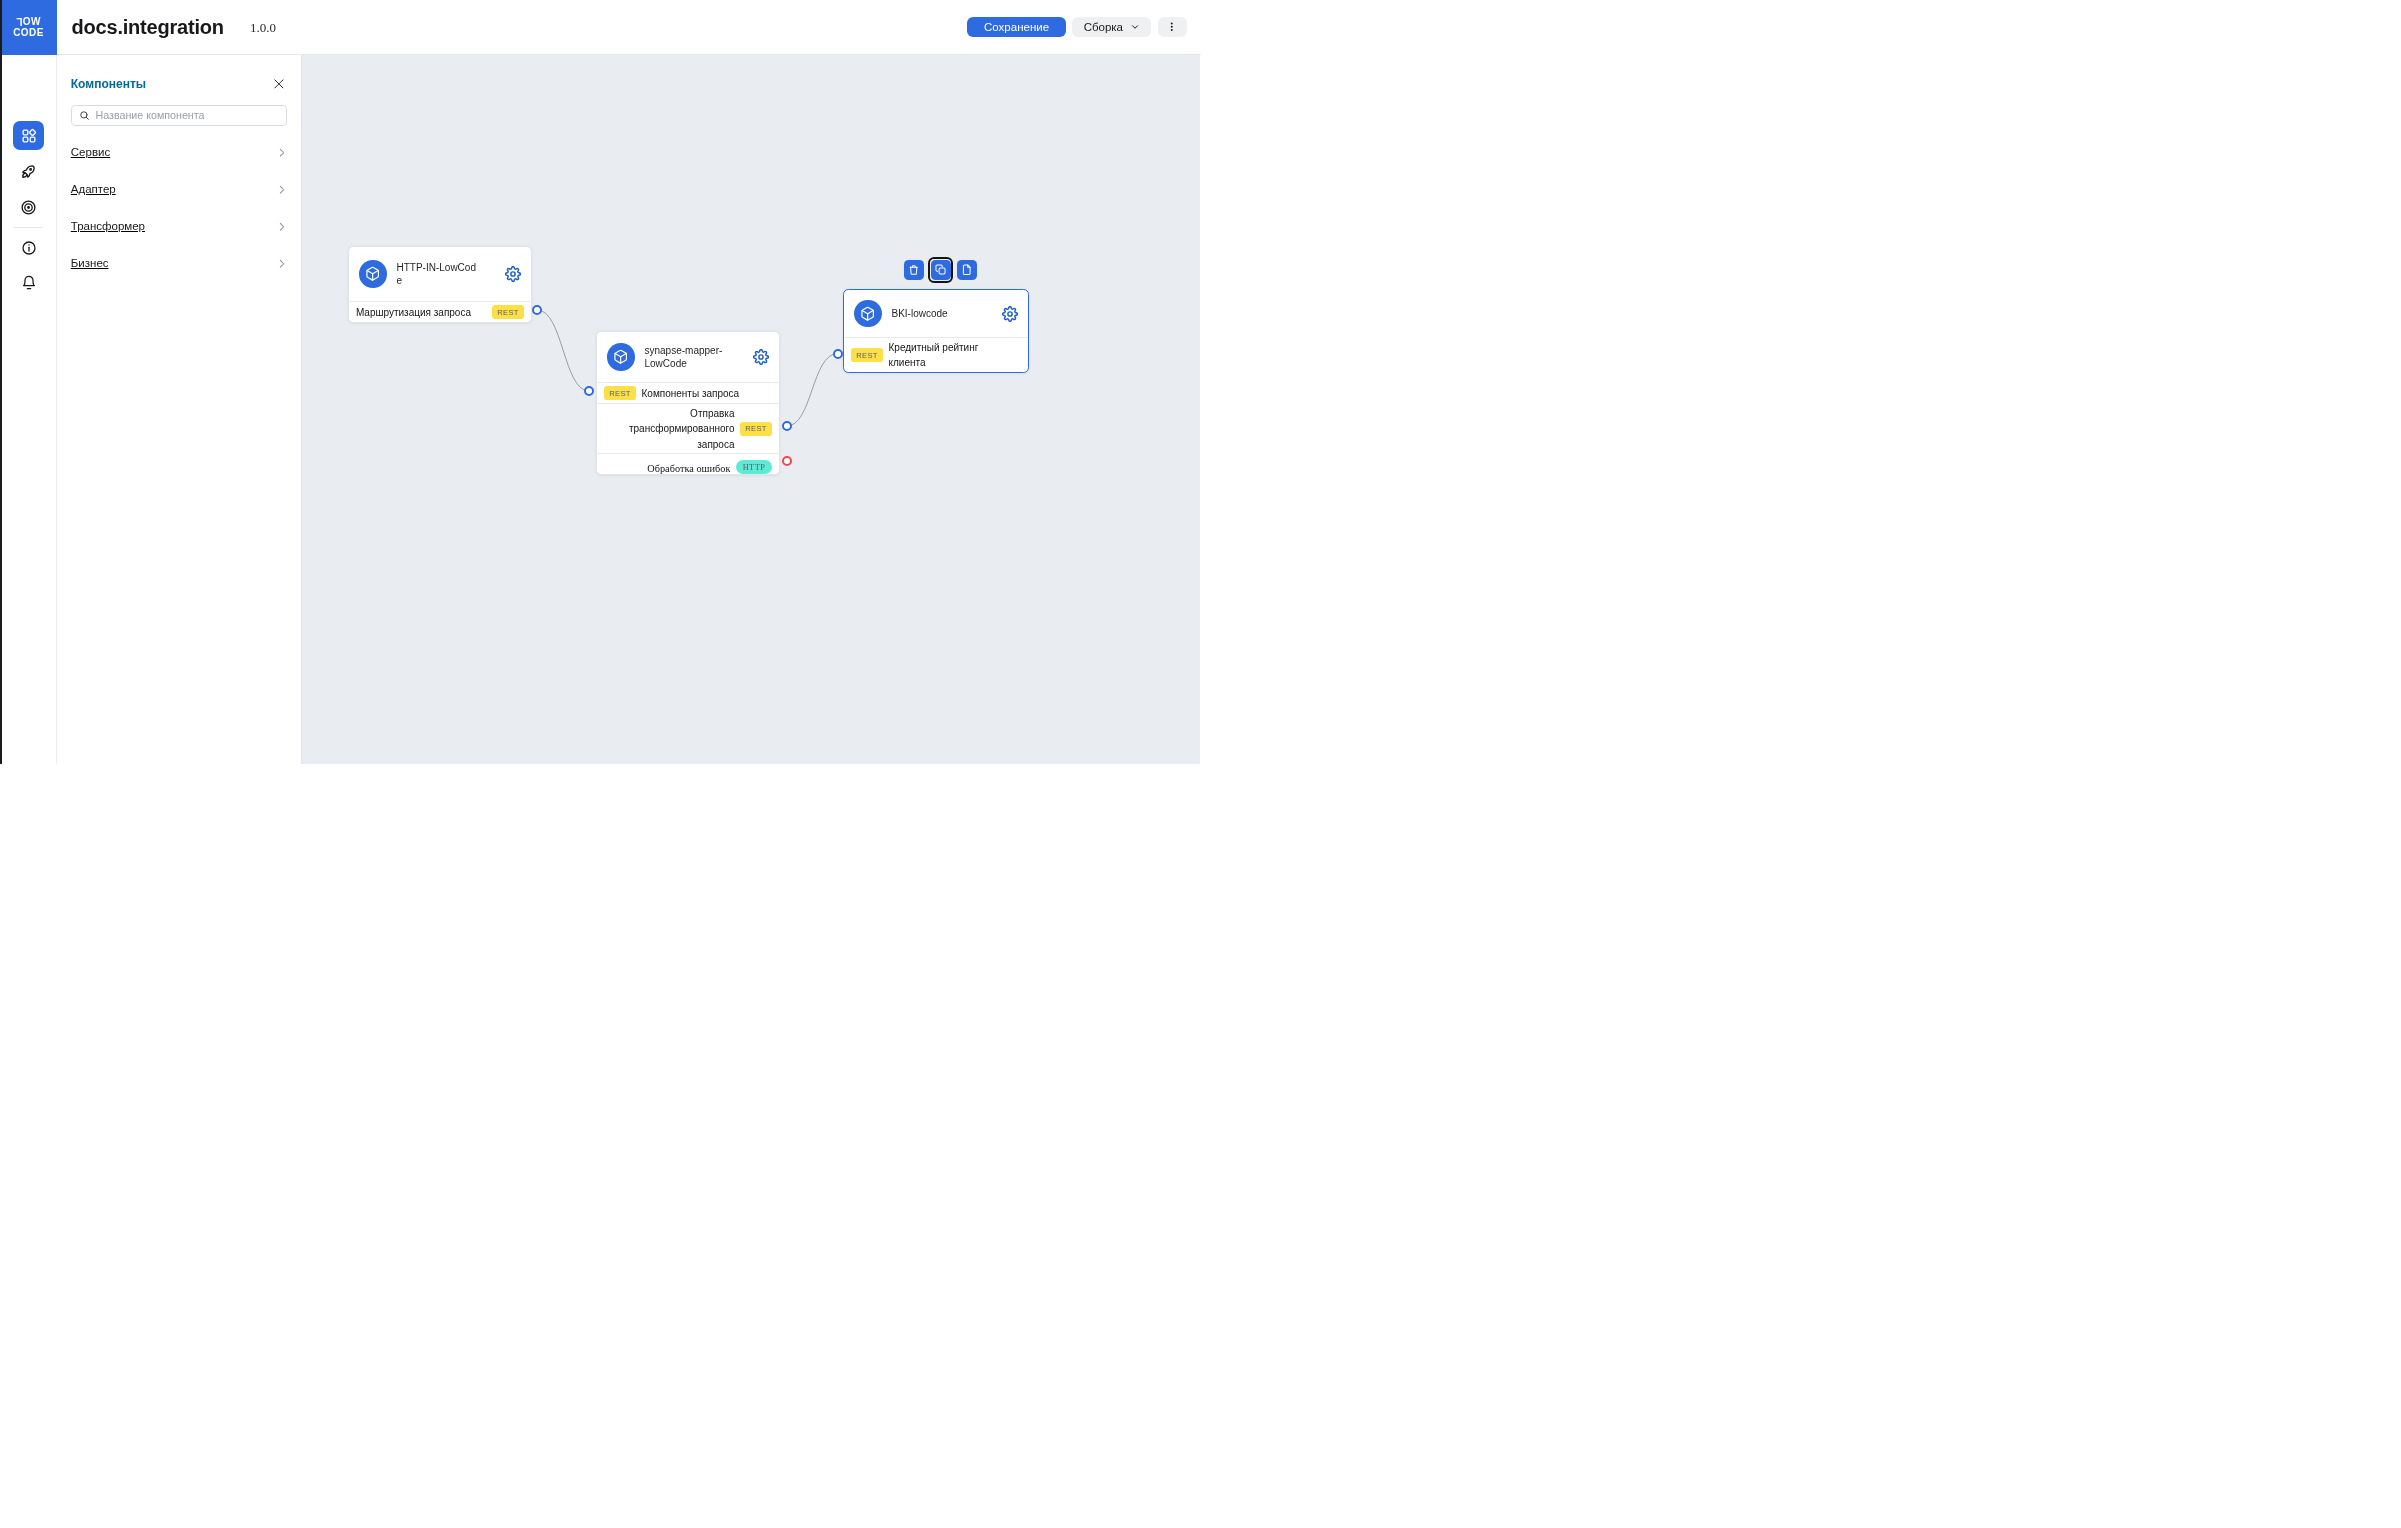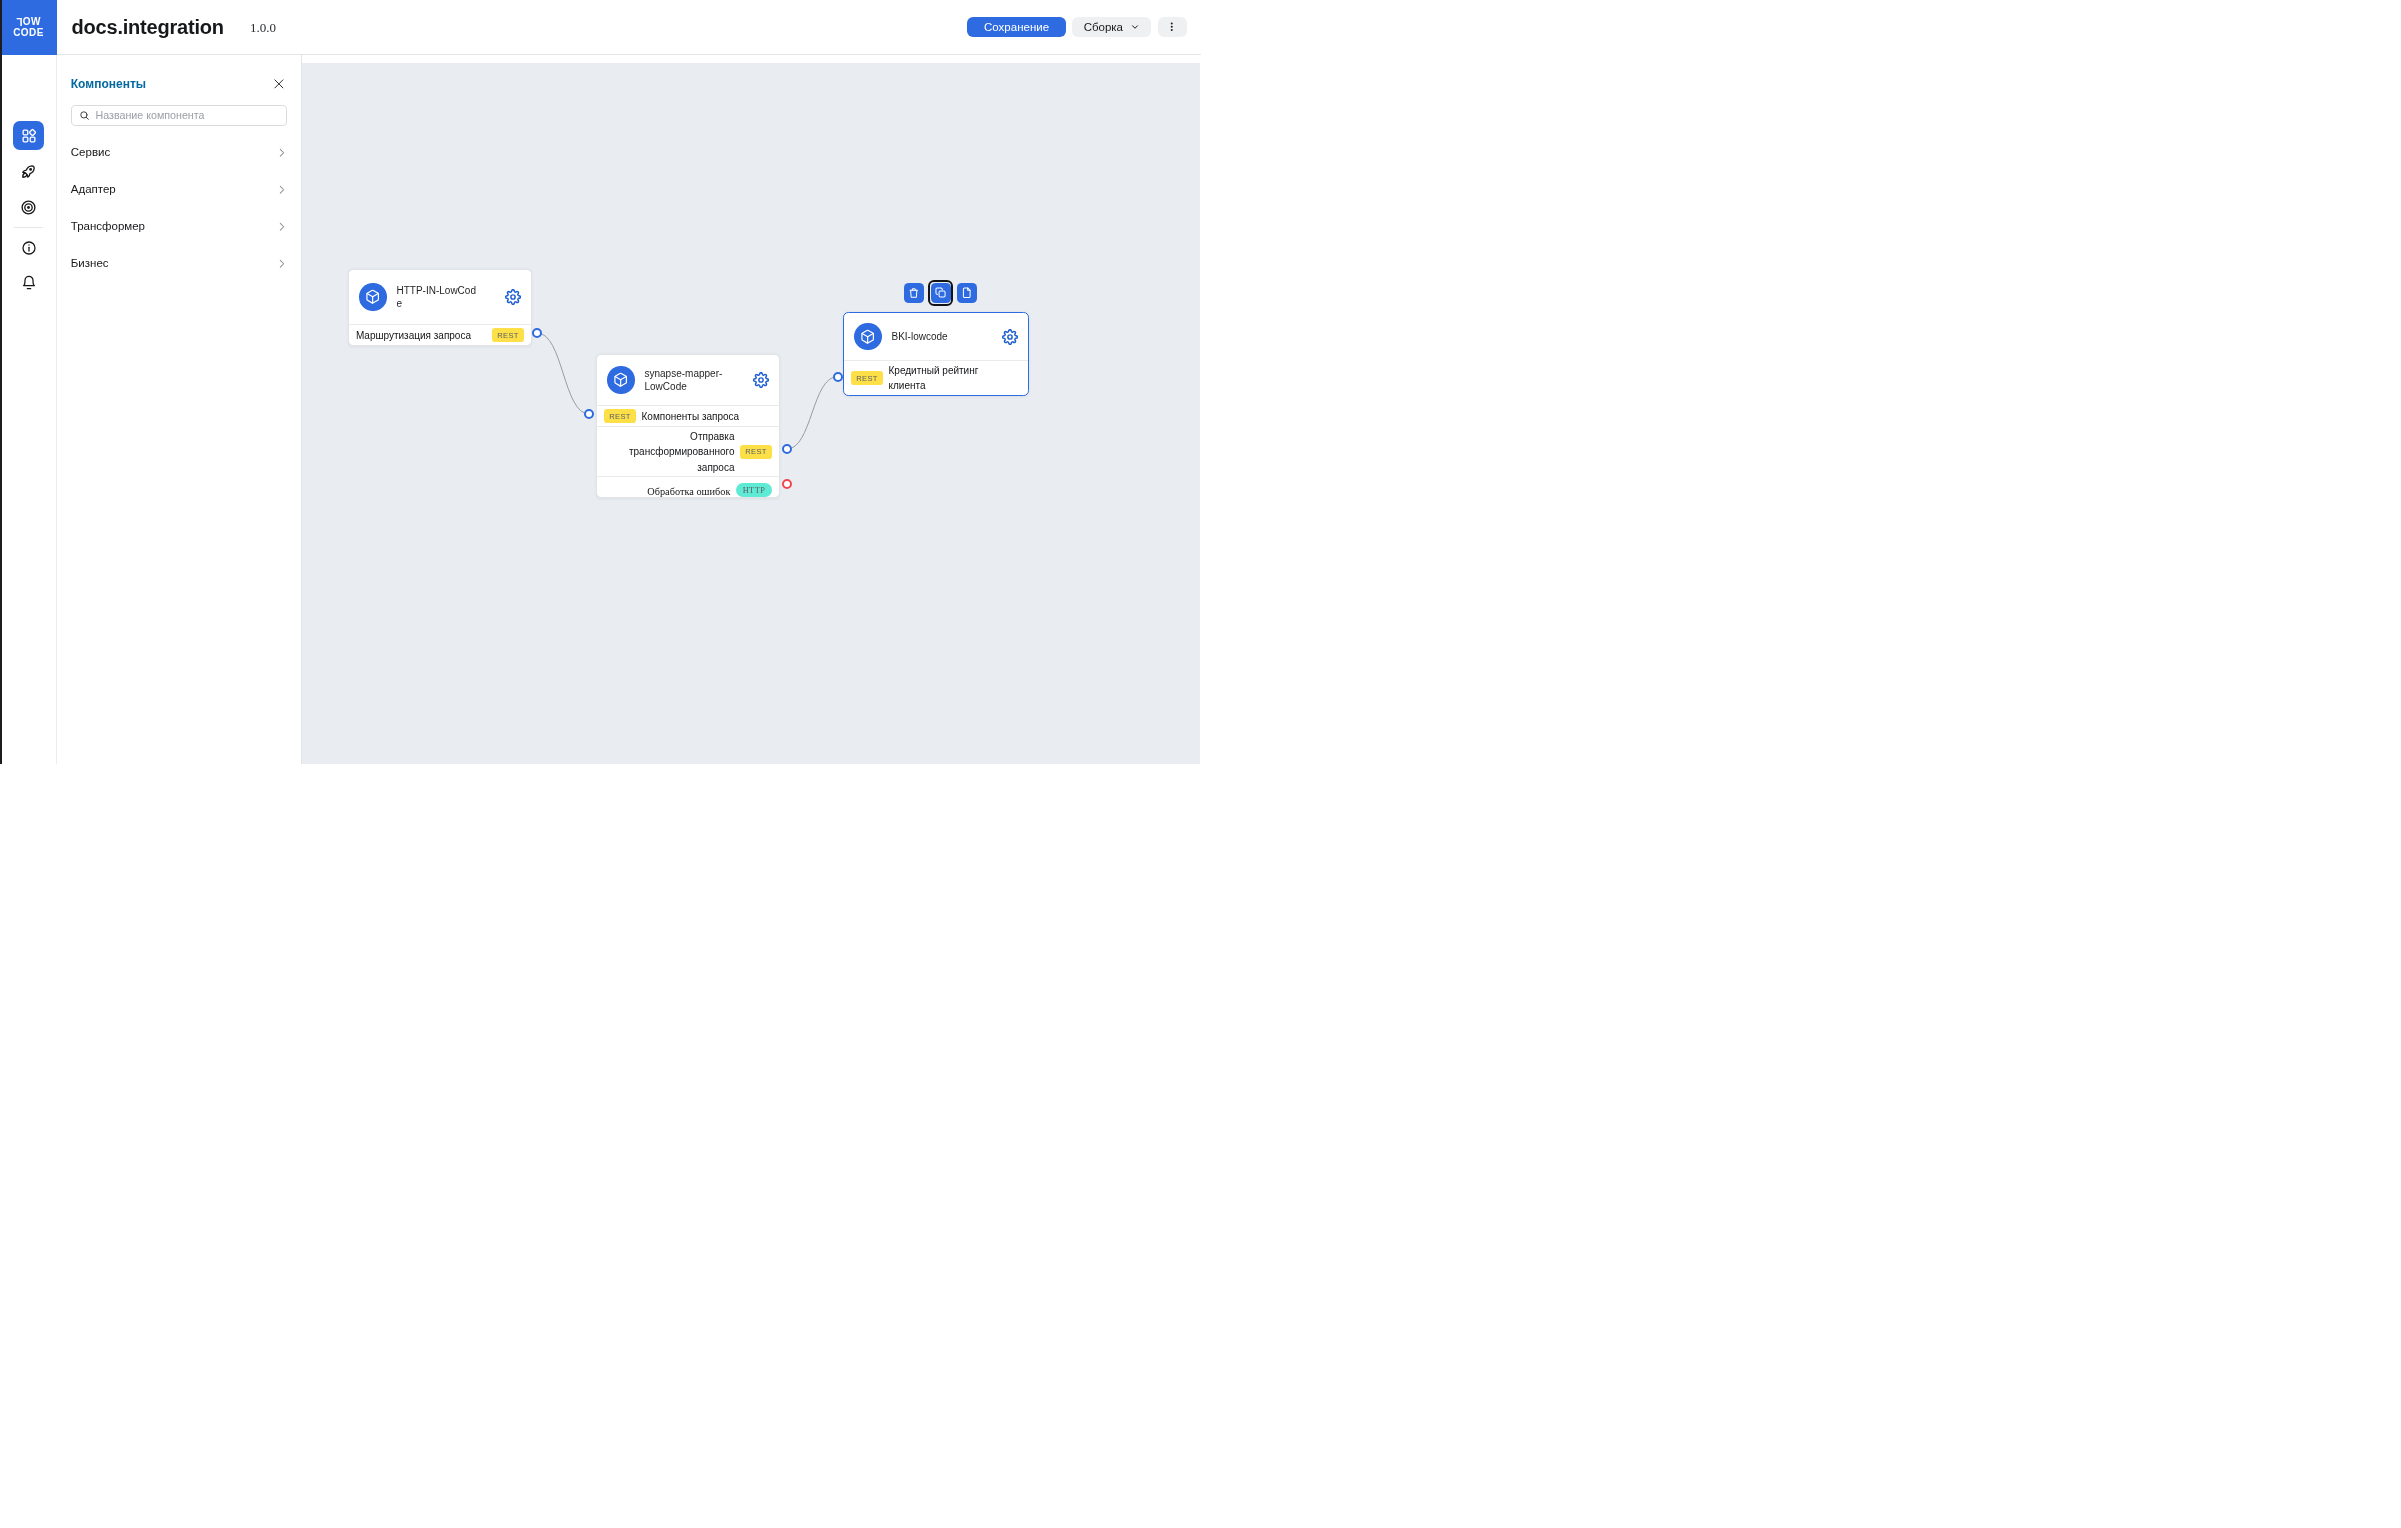--- a/index.html
+++ b/index.html
@@ -28,25 +28,25 @@
 
   
   .panel { position:absolute; left:57px; top:55px; width:245px; height:709px; background:#fff; border-right:0.8px solid #e2e5e8; z-index:14; padding:0 13.8px; }
   .panel-head { display:flex; align-items:center; justify-content:space-between; margin-top:20px; }
   .panel-title { font-size:12px; font-weight:700; color:#0369a1; }
   .panel-close { width:17px; height:17px; background:none; border:none; cursor:pointer; display:flex; align-items:center; justify-content:center; }
   .search-box { margin-top:13px; height:20.6px; border:0.8px solid #d8dbde; border-radius:4.6px; display:flex; align-items:center; padding:0 6.9px; gap:6.1px; background:#fff; }
   .search-box input { border:none; outline:none; flex:1; font-size:10.7px; font-family:inherit; color:#333; background:transparent; }
   .search-box input::placeholder { color:#9aa0a6; }
   .cat-list { margin-top:8.4px; }
-  .cat-item { height:37px; display:flex; align-items:center; justify-content:space-between; cursor:pointer; }
+  .cat-item { height:37px; display:flex; align-items:center; justify-content:space-between; cursor:pointer;text-decoration:underline; }
   .cat-label { font-size:11.5px; font-weight:500; color:#17181a; }
 
   
-  .canvas { position:absolute; left:301px; top:63px; width:899px; height:884px; background:#e9edf1; overflow:hidden; }
+  .canvas { position:absolute; left:301px; top:40px; width:899px; height:884px; background:#e9edf1; overflow:hidden; }
   .edges { position:absolute; left:0; top:0; width:899px; height:709px; }
 
   .node { position:absolute; width:184px; background:#fff; border:0.8px solid #e2e4e8; border-radius:5.4px; box-shadow:0 0.8px 3.1px rgba(30,40,60,.07); overflow:hidden; }
   .node.selected { border:1.1px solid #2e6be0; }
   .node-header { display:flex; align-items:center; padding:0 10px; }
   .node-avatar { width:27.5px; height:27.5px; border-radius:50%; background:#2e6be0; display:flex; align-items:center; justify-content:center; flex:0 0 auto; }
   .node-title { font-size:10px; line-height:1.3; color:#1f2023; margin-left:10px; width:83px; word-break:break-all; }
   .node-gear { margin-left:auto; display:flex; cursor:pointer; }
   .port-row { border-top:0.8px solid #e8eaed; display:flex; align-items:center; padding:0 6.9px; font-size:10px; color:#141518; gap:5.4px; }
   .badge { background:#fde047; color:#5b5f66; font-size:7.6px; letter-spacing:0.3px; padding:2.3px 5.4px; border-radius:3.1px; flex:0 0 auto; }

